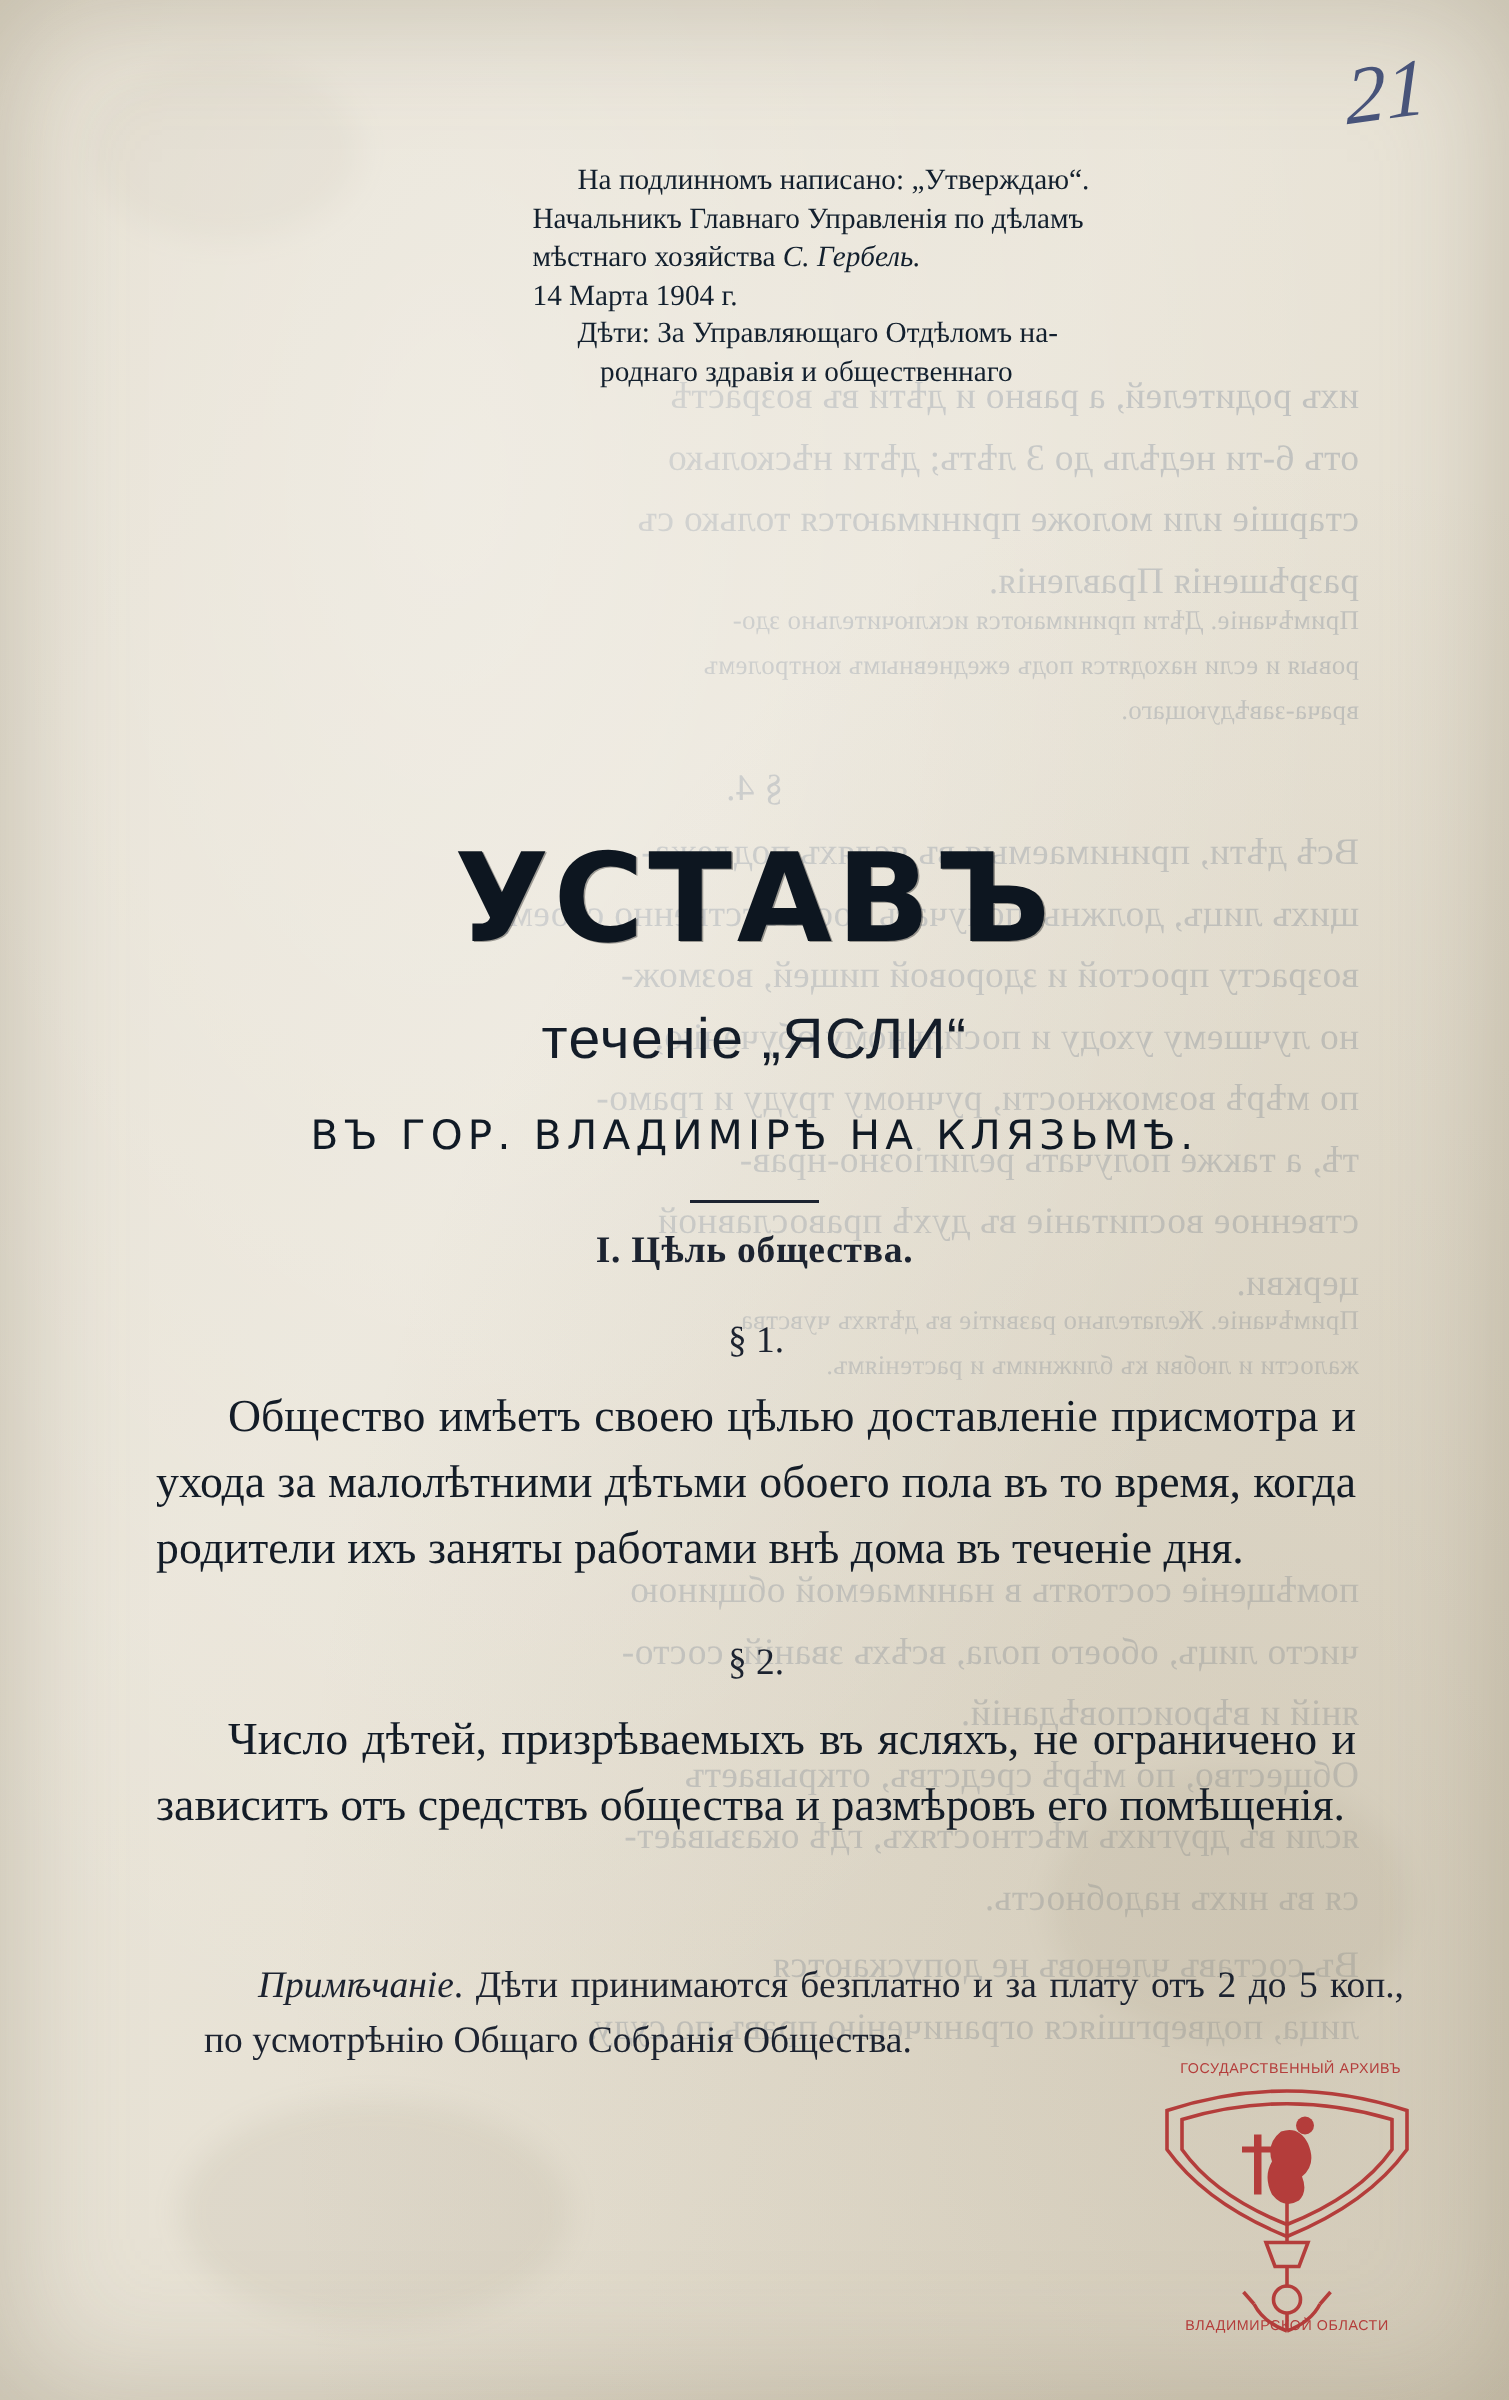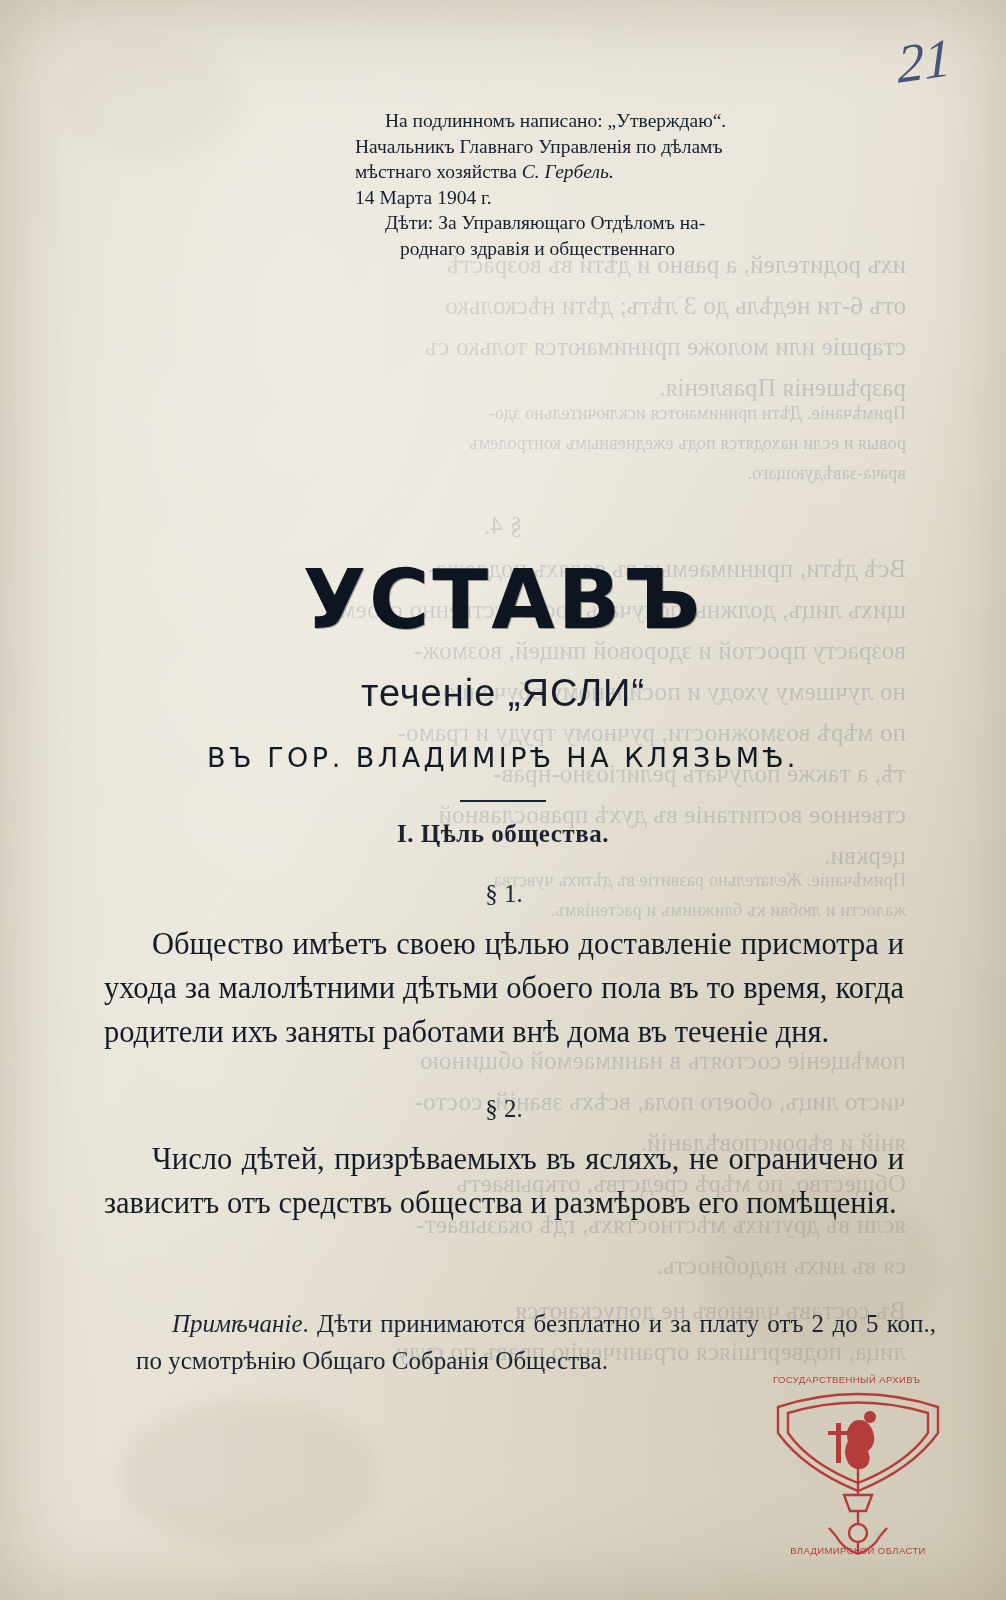--- a/index.html
+++ b/index.html
@@ -208,22 +208,22 @@
   .stamp-text {
     position: absolute;
     inset: 0;
     color: #b02a2a;
     font-family: "Liberation Sans", sans-serif;
     font-size: 9.5px;
     letter-spacing: .4px;
   }
   .stamp-text .top {
     position: absolute;
-    top: 9px; left: 15px; right: 0;
-    text-align: left;
+    top: 9px; left: 5px; right: 0;
+    text-align: center;
   }
   .stamp-text .bottom {
     position: absolute;
     bottom: 14px; left: 0; right: 0;
     text-align: center;
   }
   
   .smudge {
     position: absolute;
     border-radius: 50%;

